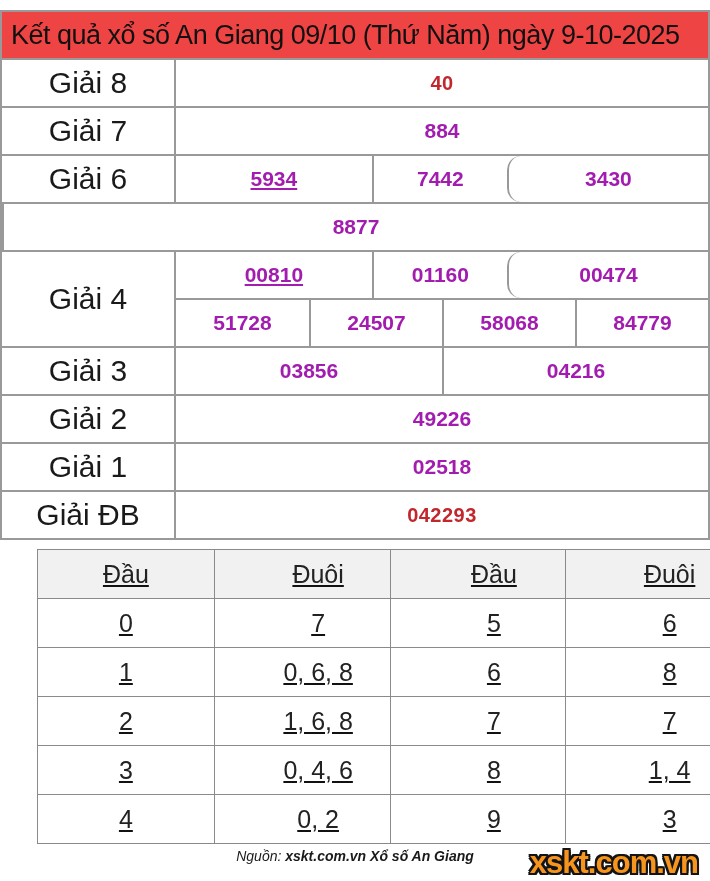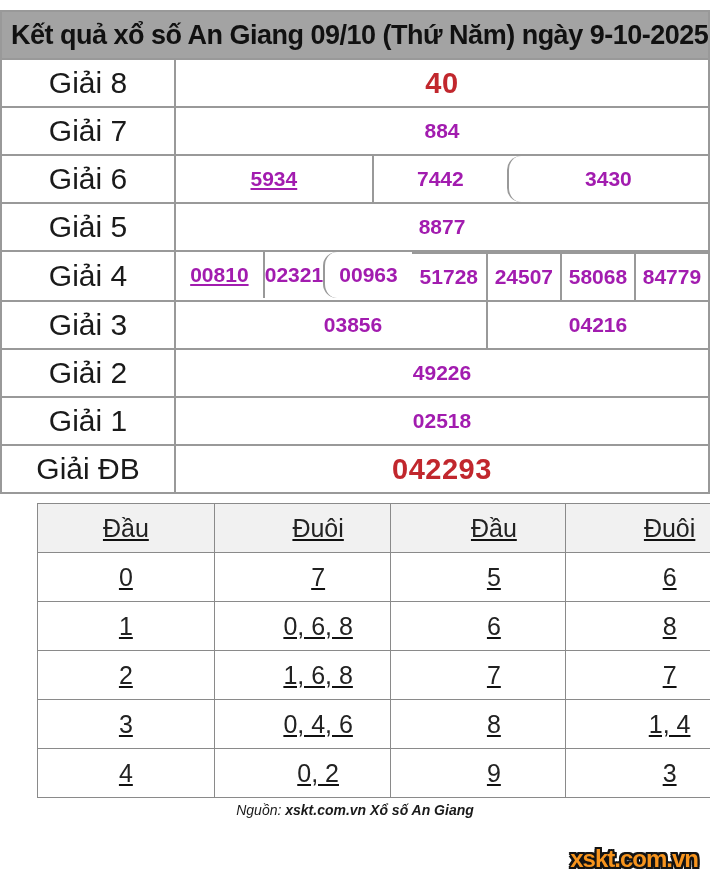--- a/index.html
+++ b/index.html
@@ -13,60 +13,60 @@
   }
 
   
   .ptable {
     margin-top: 10px;
     width: 710px;
     border: 2px solid #999;
   }
   .title-bar {
     height: 46px;
-    background: #a3a3a3;
+    background: #ef4444;
     display: flex;
     align-items: center;
     padding-left: 9px;
     font-size: 27px;
-    font-weight: bold;
+    font-weight: normal;
     letter-spacing: -0.5px;
     white-space: nowrap;
   }
   .prow { display: flex; border-top: 2px solid #999; }
   .plabel {
     width: 172px;
     flex: 0 0 172px;
     display: flex;
     align-items: center;
     justify-content: center;
     font-size: 30px;
     color: #1a1a1a;
   }
   .pvals { flex: 1 1 auto; border-left: 2px solid #999; display: flex; }
-  .pvals-col { flex-direction: row; }
+  .pvals-col { flex-direction: column; }
   .subrow { display: flex; flex: 1 1 auto; }
   .subrow + .subrow { border-top: 2px solid #999; }
   .pcell {
     display: flex;
     align-items: center;
     justify-content: center;
     height: 46px;
     flex: 1 1 auto;
     font-size: 21px;
     font-weight: bold;
     color: #a21caf;
   }
   .pcell + .pcell { border-left: 2px solid #999; }
   .w3a { flex: 0 0 36.8%; text-decoration: underline; }
   .w3b { flex: 0 0 25.4%; }
   .w3c { flex: 1 1 auto; border-radius: 14px; }
   .w4  { flex: 0 0 25%; }
-  .w2  { flex: 0 0 50%; margin-left: 44px; }
-  .red { color: #c1272d; font-size: 29px; letter-spacing: 0.5px; }
+  .w2  { flex: 0 0 50%; }
+  .red { color: #c1272d; font-size: 20px; letter-spacing: 0.5px; }
 
   
   .httable {
     margin: 9px auto 0 37px;
     width: 705px;
     border: 1px solid #8a8a8a;
     text-decoration: underline;
   }
   .htrow { display: flex; }
   .htrow + .htrow { border-top: 1px solid #8a8a8a; }
@@ -90,21 +90,21 @@
     color: #1a1a1a;
     font-style: italic;
   }
   .footer .bold { font-weight: bold; }
 
   
   .logo {
     position: absolute;
     right: 12px;
     top: 845px;
-    font-size: 24px;
+    font-size: 31px;
     font-weight: 900;
     letter-spacing: -1px;
     color: #f7941d;
     -webkit-text-stroke: 2px #141414;
     paint-order: stroke fill;
     text-shadow:
       -2px -2px 0 #141414, 2px -2px 0 #141414,
       -2px  2px 0 #141414, 2px  2px 0 #141414,
       -2px  0   0 #141414, 2px  0   0 #141414,
        0   -2px 0 #141414, 0    2px 0 #141414;
@@ -135,33 +135,32 @@
   <div class="prow">
     <div class="plabel">Giải 6</div>
     <div class="pvals">
       <div class="pcell w3a">5934</div>
       <div class="pcell w3b">7442</div>
       <div class="pcell w3c">3430</div>
     </div>
   </div>
 
   <div class="prow">
-    <div class="plabel">Giải 5</div>
     <div class="pvals">
       <div class="pcell">8877</div>
     </div>
   </div>
 
   <div class="prow">
     <div class="plabel">Giải 4</div>
     <div class="pvals pvals-col">
       <div class="subrow">
         <div class="pcell w3a">00810</div>
-        <div class="pcell w3b">02321</div>
-        <div class="pcell w3c">00963</div>
+        <div class="pcell w3b">01160</div>
+        <div class="pcell w3c">00474</div>
       </div>
       <div class="subrow">
         <div class="pcell w4">51728</div>
         <div class="pcell w4">24507</div>
         <div class="pcell w4">58068</div>
         <div class="pcell">84779</div>
       </div>
     </div>
   </div>
 

